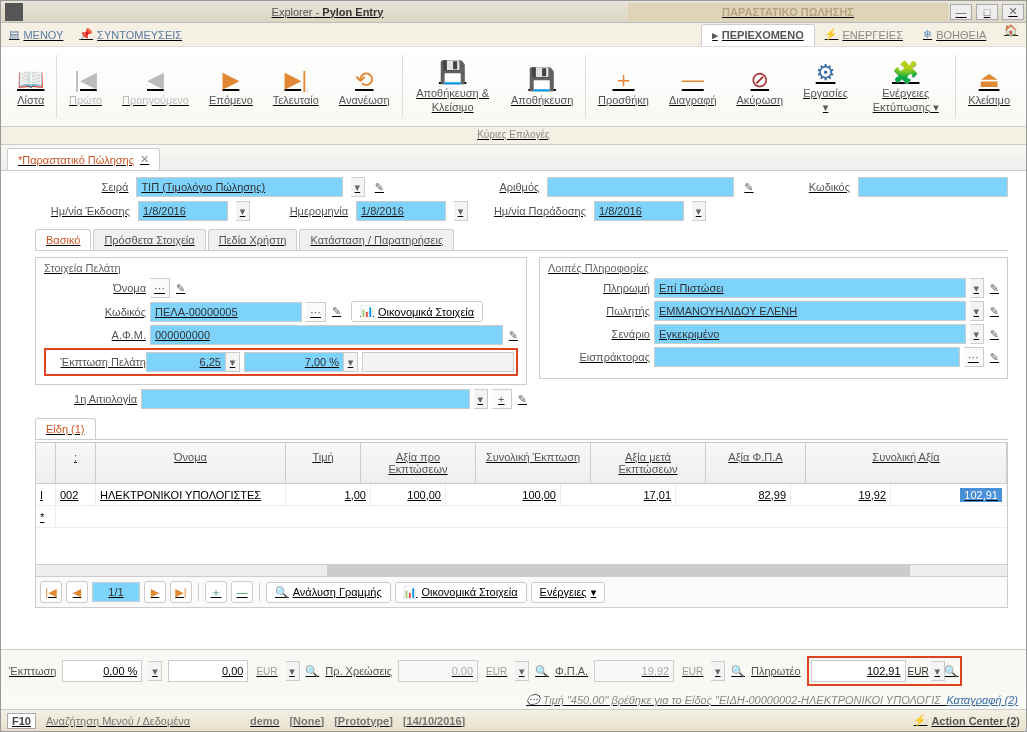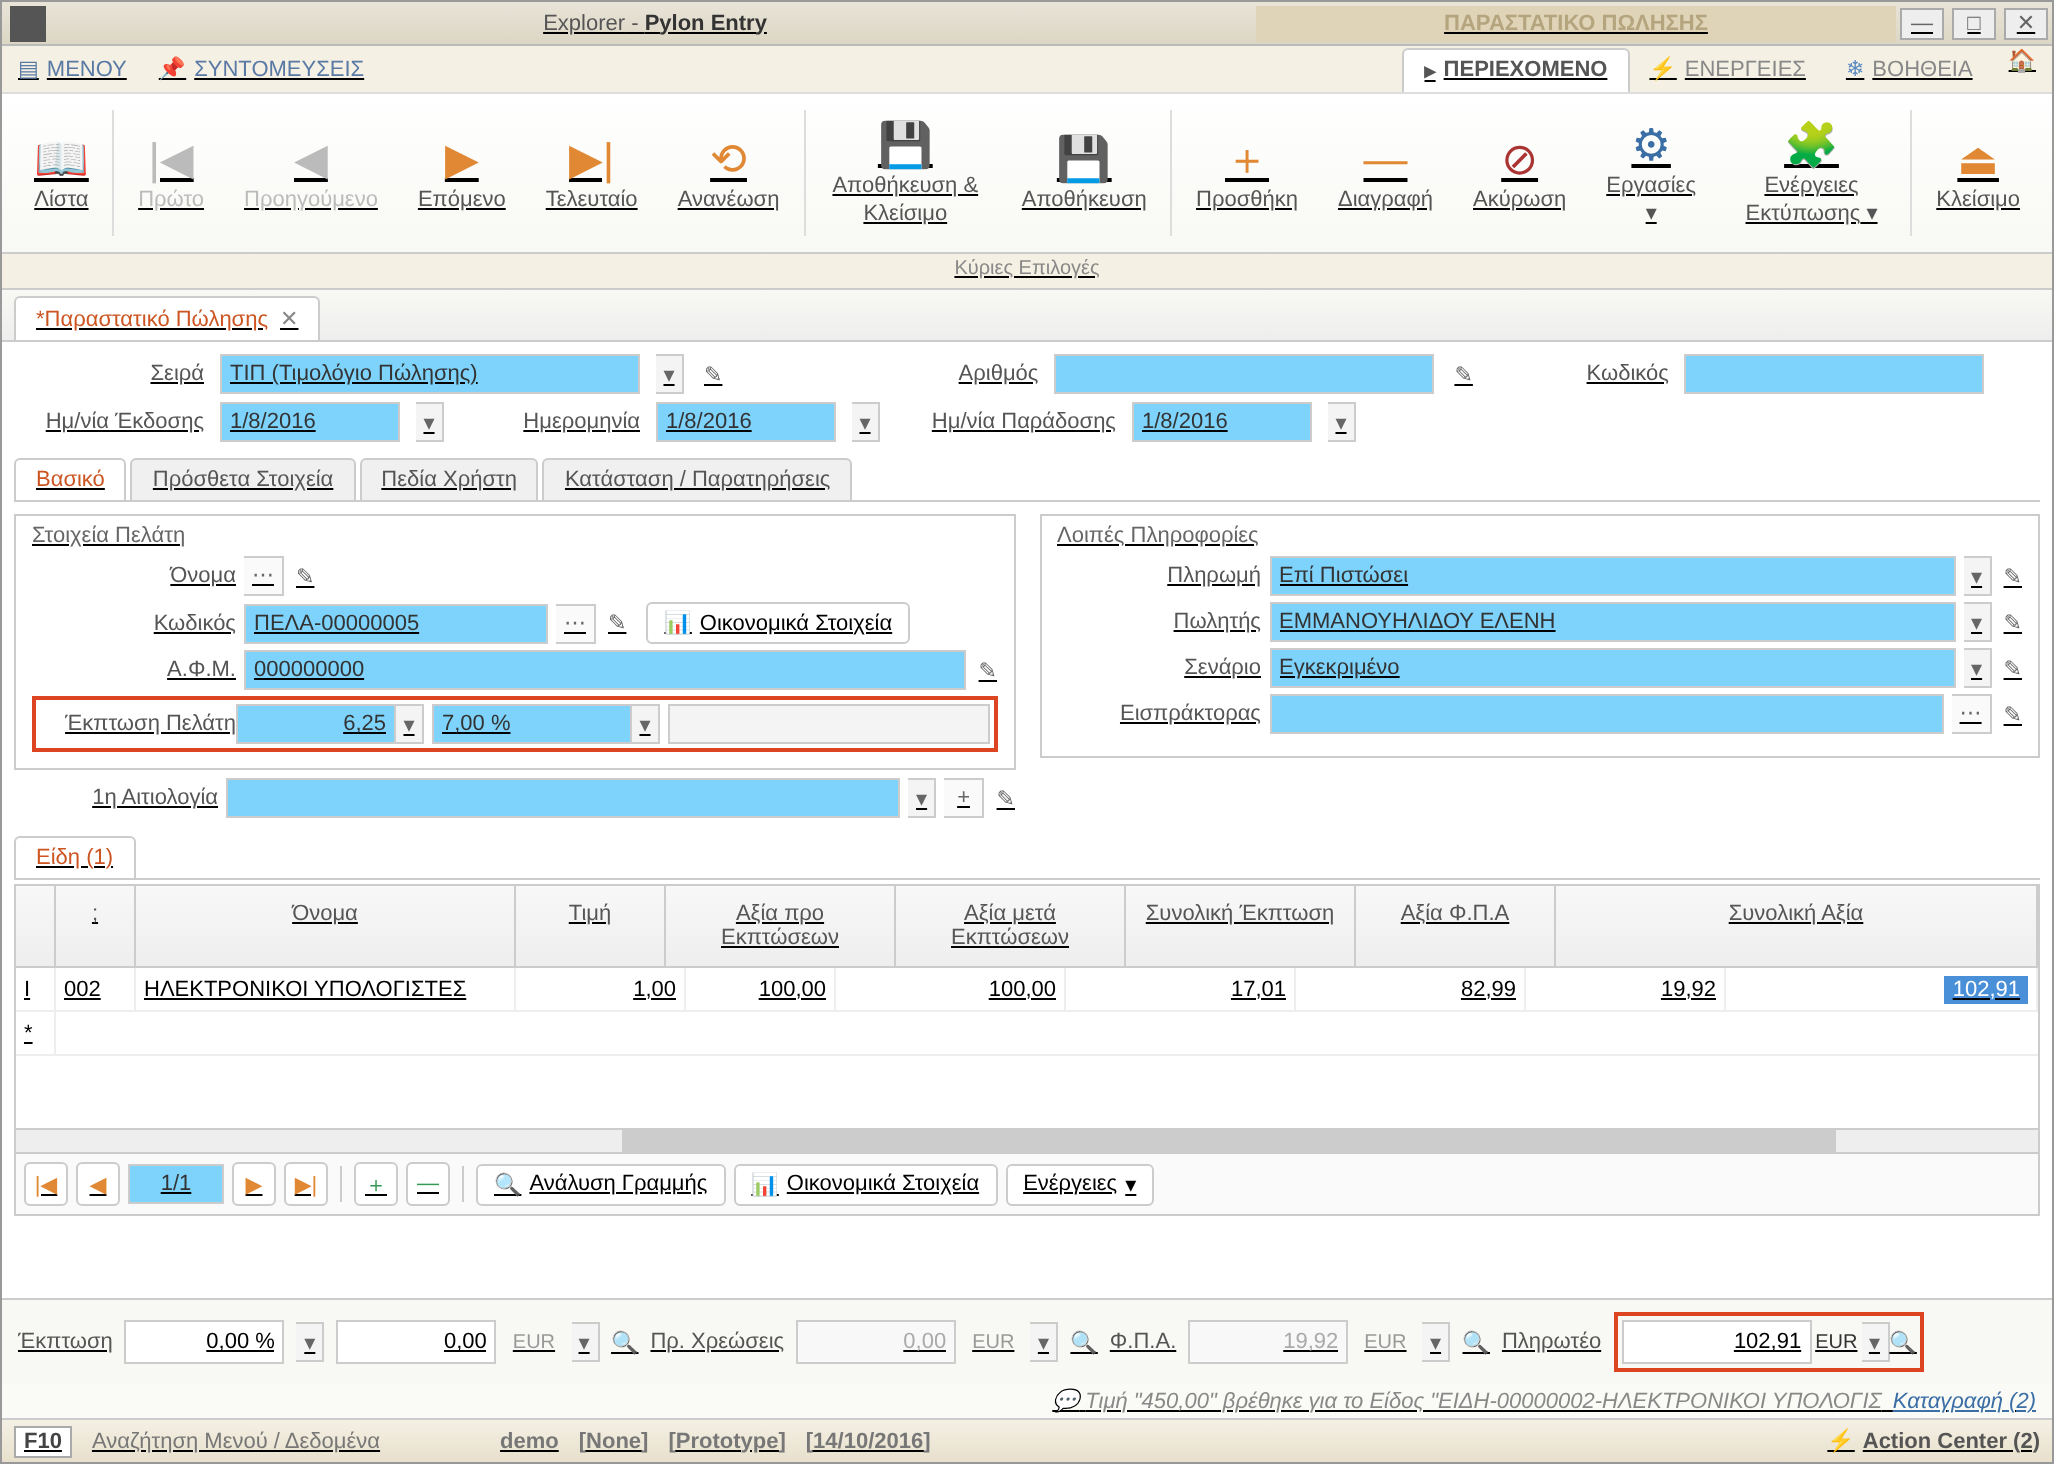--- a/index.html
+++ b/index.html
@@ -23,21 +23,21 @@
 .ribbon-btn .ricon { font-size: 22px; height: 28px; display:flex; align-items:center; }
 .ribbon-btn.disabled { color: #bbb; }
 .ricon.orange { color: #e08833; }
 .ricon.blue { color: #3a6ea5; }
 .ricon.red { color: #aa3333; }
 .ribbon-sep { width:1px; background:#ddd; margin:4px 2px; }
 .ribbon-footer { height: 18px; background: #f4f0e4; text-align: center; color: #888; font-size:10px; border-bottom:1px solid #ccc; padding-top:2px; }
 .doc-tab-row { height: 26px; background: linear-gradient(#f8f8f4,#eee); border-bottom:1px solid #ccc; display:flex; align-items:flex-end; padding-left:6px; }
 .doc-tab { background:#fff; border:1px solid #ccc; border-bottom:none; padding:4px 10px; border-radius:3px 3px 0 0; color:#cc5522; display:flex; align-items:center; gap:6px; }
 .doc-tab .x { color:#888; }
-.form-area { padding: 6px 6px; background:#fff; }
+.form-area { padding: 6px 18px; background:#fff;margin-left:16px; }
 .form-row { display:flex; align-items:center; gap:8px; margin-bottom:4px; }
 .lbl { color:#555; text-align:right; }
 .inp { border:1px solid #ccc; height:20px; padding:0 4px; background:#7dd3fc; color:#333; }
 .dd-arrow { width:14px; height:20px; border:1px solid #ccc; border-left:none; display:flex; align-items:center; justify-content:center; color:#666; background:#f4f4f4; }
 .pin-icon { color:#666; margin-left:2px; }
 .subtabs { display:flex; border-bottom:1px solid #ccc; margin-top:4px; }
 .subtab { padding:4px 10px; border:1px solid #ccc; border-bottom:none; background:#f0f0f0; color:#555; border-radius:3px 3px 0 0; margin-right:2px; }
 .subtab.active { background:#fff; color:#cc5522; }
 .fieldset { border:1px solid #ccc; margin-top:6px; padding:4px 8px 8px; }
 .fieldset-title { color:#666; margin-bottom:4px; }
@@ -242,21 +242,21 @@
             </div>
           <div class="field-row">
               <span class="lbl">Α.Φ.Μ.</span>
               <input class="inp" value="000000000" style="">
               <span class="pin-icon">✎</span>
             </div>
           <div class="hl-red" style="display:flex; align-items:center;">
             <span class="lbl" style="width:98px">Έκπτωση Πελάτη</span>
             <input class="inp" style="width: 80px; text-align: right;" value="6,25">
               <span class="dd-arrow">▾</span>
-            <input class="inp" style="width: 100px; margin-left: 4px;" value="7,00 %">
+            <input class="inp" style="width: 100px; text-align: right; margin-left: 4px;" value="7,00 %">
               <span class="dd-arrow">▾</span>
             <input class="inp" style="flex: 1 1 0%; margin-left: 4px; background: rgb(244, 244, 244);">
           </div>
         </div>
         <div class="field-row" style="margin-top:4px">
             <span class="lbl" style="width:102px">1η Αιτιολογία</span>
             <input class="inp" value="" style="">
             <span class="dd-arrow">▾</span>
             <span class="dots">+</span>
             <span class="pin-icon">✎</span>
@@ -297,22 +297,22 @@
       <div class="subtab active">Είδη (1)</div>
     </div>
 
     <div class="grid">
       <div class="grid-head">
         <div class="gh" style="width:20px"></div>
         <div class="gh" style="width:40px">;</div>
         <div class="gh" style="width:190px">Όνομα</div>
         <div class="gh" style="width:75px">Τιμή</div>
         <div class="gh" style="width:115px">Αξία προ Εκπτώσεων</div>
+        <div class="gh" style="width:115px">Συνολική Έκπτωση</div>
         <div class="gh" style="width:115px">Αξία μετά Εκπτώσεων</div>
-        <div class="gh" style="width:115px">Συνολική Έκπτωση</div>
         <div class="gh" style="width:100px">Αξία Φ.Π.Α</div>
         <div class="gh" style="flex:1">Συνολική Αξία</div>
       </div>
       <div class="grid-row">
         <div class="gc" style="width:20px">I</div>
         <div class="gc" style="width:40px">002</div>
         <div class="gc" style="width:190px">ΗΛΕΚΤΡΟΝΙΚΟΙ ΥΠΟΛΟΓΙΣΤΕΣ</div>
         <div class="gc r" style="width:85px">1,00</div>
         <div class="gc r" style="width:75px">100,00</div>
         <div class="gc r" style="width:115px">100,00</div>

